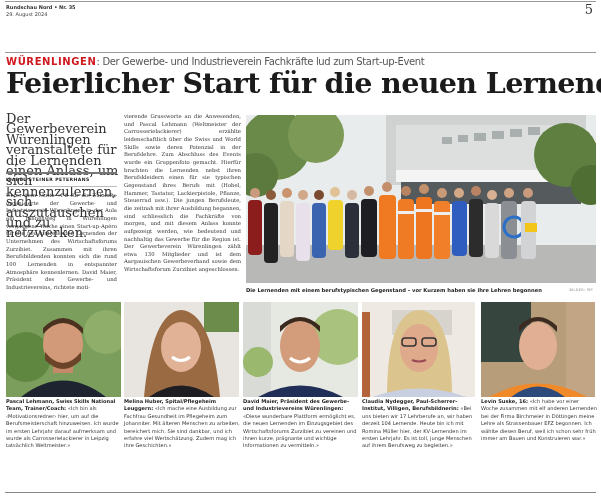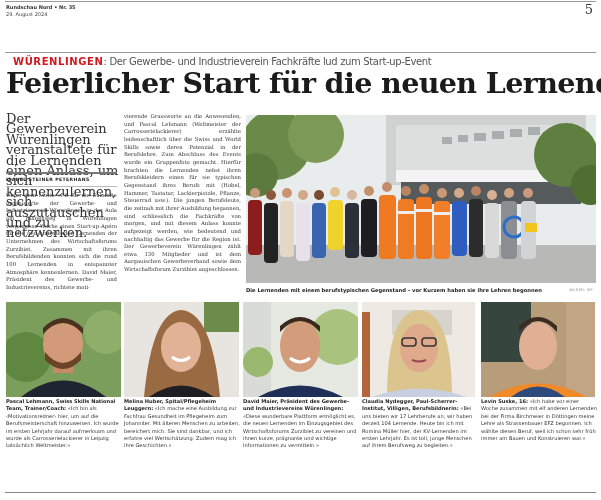--- a/index.html
+++ b/index.html
@@ -6,21 +6,21 @@
   html, body { width: 601px; height: 500px; background: #ffffff; overflow: hidden; }
   body { position: relative; font-family: "Liberation Sans", sans-serif; color: #222; }
 
   .topline { position: absolute; left: 5px; right: 5px; top: 1px; height: 1px; background: #999; }
   .masthead-name { position: absolute; left: 6px; top: 4px; font-size: 5px; font-weight: bold; color: #333; font-family: "DejaVu Sans", sans-serif; }
   .masthead-date { position: absolute; left: 6px; top: 11px; font-size: 5px; color: #444; font-family: "DejaVu Sans", sans-serif; }
   .page-number { position: absolute; right: 8px; top: 2px; font-size: 13px; color: #333; font-family: "DejaVu Serif", serif; }
 
   .kicker-rule { position: absolute; left: 5px; right: 5px; top: 52px; height: 1px; background: #999; }
   .kicker { position: absolute; left: 6px; top: 56px; font-size: 10px; color: #555; white-space: nowrap; font-family: "DejaVu Sans", sans-serif; letter-spacing: -0.35px; }
-  .kicker .place { color: #d0181f; font-weight: bold; letter-spacing: 0.6px; margin-left: 7px; }
+  .kicker .place { color: #d0181f; font-weight: bold; letter-spacing: 0.6px; }
   .headline { position: absolute; left: 6px; top: 66px; font-family: "DejaVu Serif", serif; font-weight: bold; font-size: 28.5px; color: #1b1b1b; white-space: nowrap; letter-spacing: -0.6px; }
 
   .lead { position: absolute; left: 6px; top: 114px; width: 113px; font-family: "DejaVu Serif", serif; font-size: 13px; line-height: 10.4px; color: #333; }
   .byline-rule { position: absolute; left: 6px; top: 172px; width: 111px; height: 2px; background: #777; }
   .byline { position: absolute; left: 6px; top: 177px; font-size: 4.6px; font-weight: bold; letter-spacing: 0.4px; color: #222; font-family: "DejaVu Sans", sans-serif; }
   .byline-rule2 { position: absolute; left: 6px; top: 186px; width: 111px; height: 1px; background: #bbb; }
 
   .body-col { position: absolute; font-family: "DejaVu Serif", serif; font-size: 5.3px; line-height: 7.65px; color: #333; text-align: justify; hyphens: auto; }
   .col1 { left: 6px; top: 192px; width: 111px; }
   .col2 { left: 124px; top: 113px; width: 117px; }

